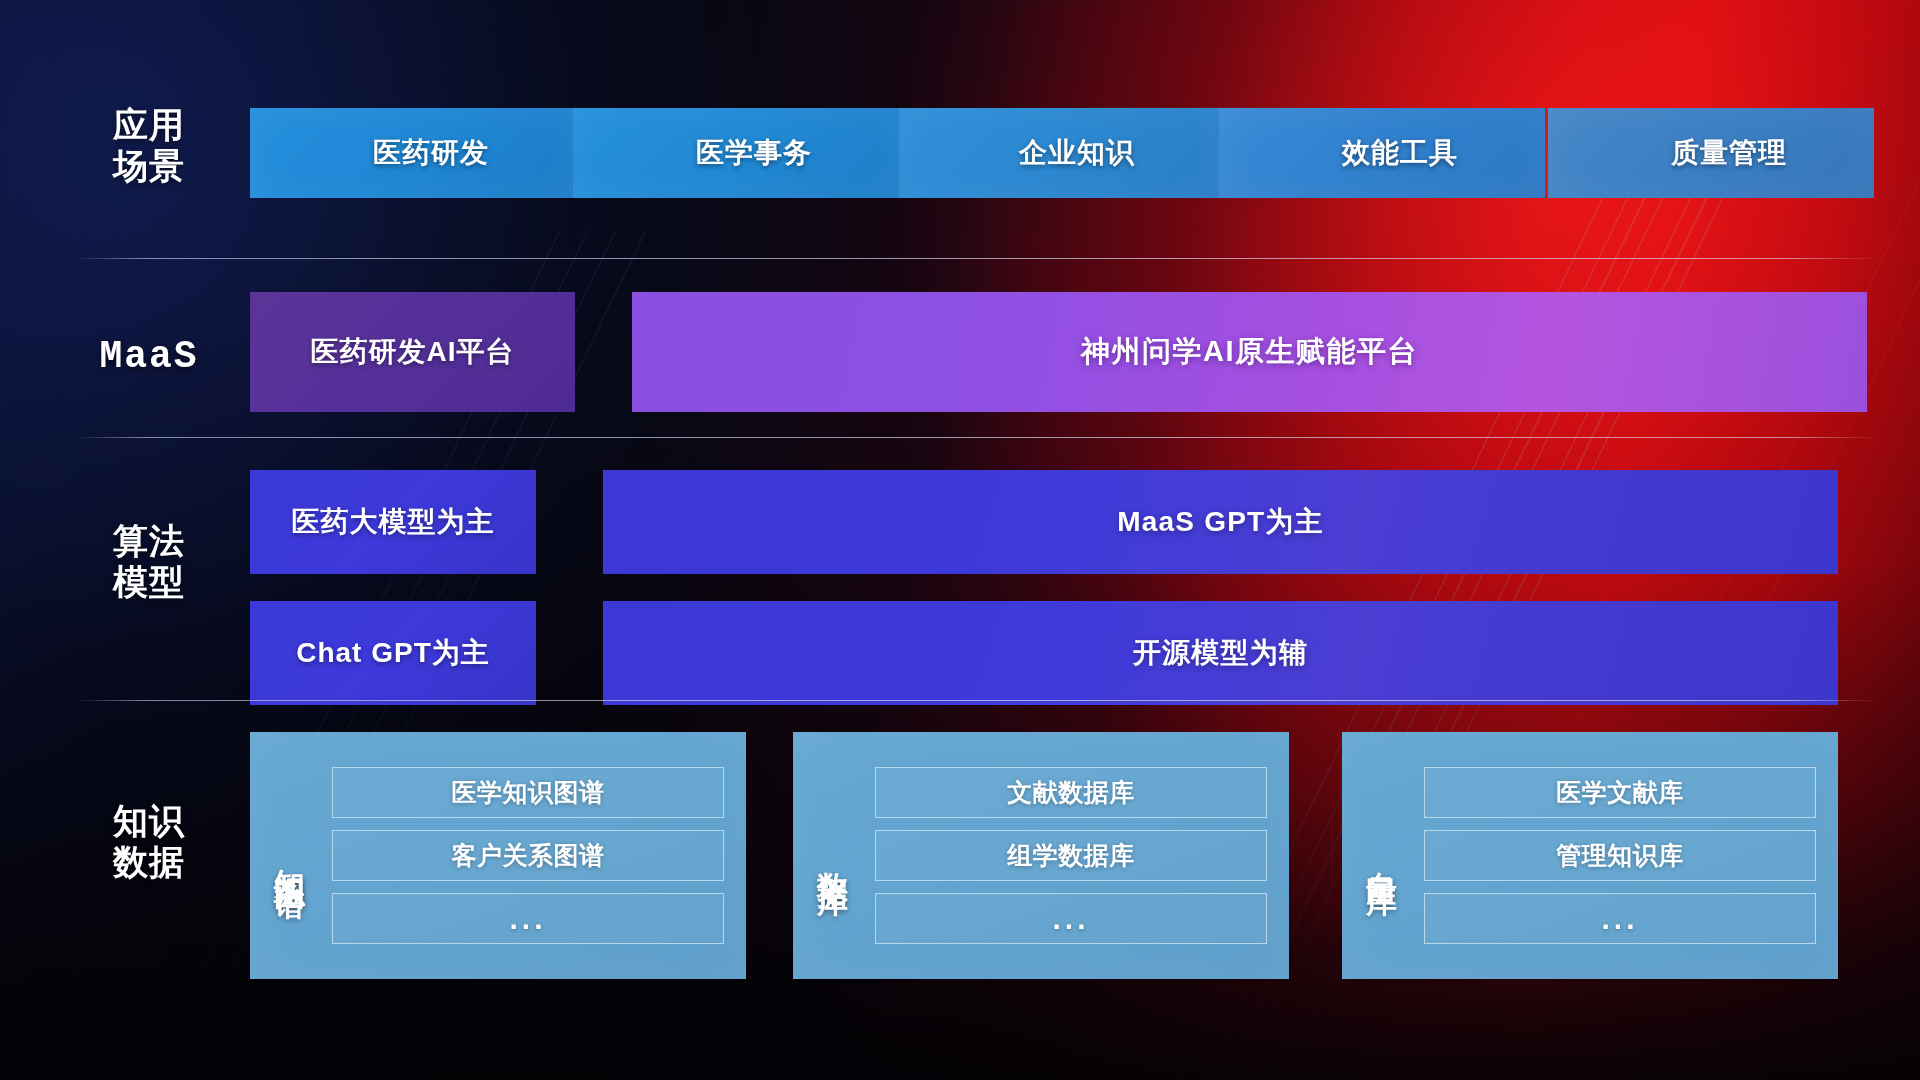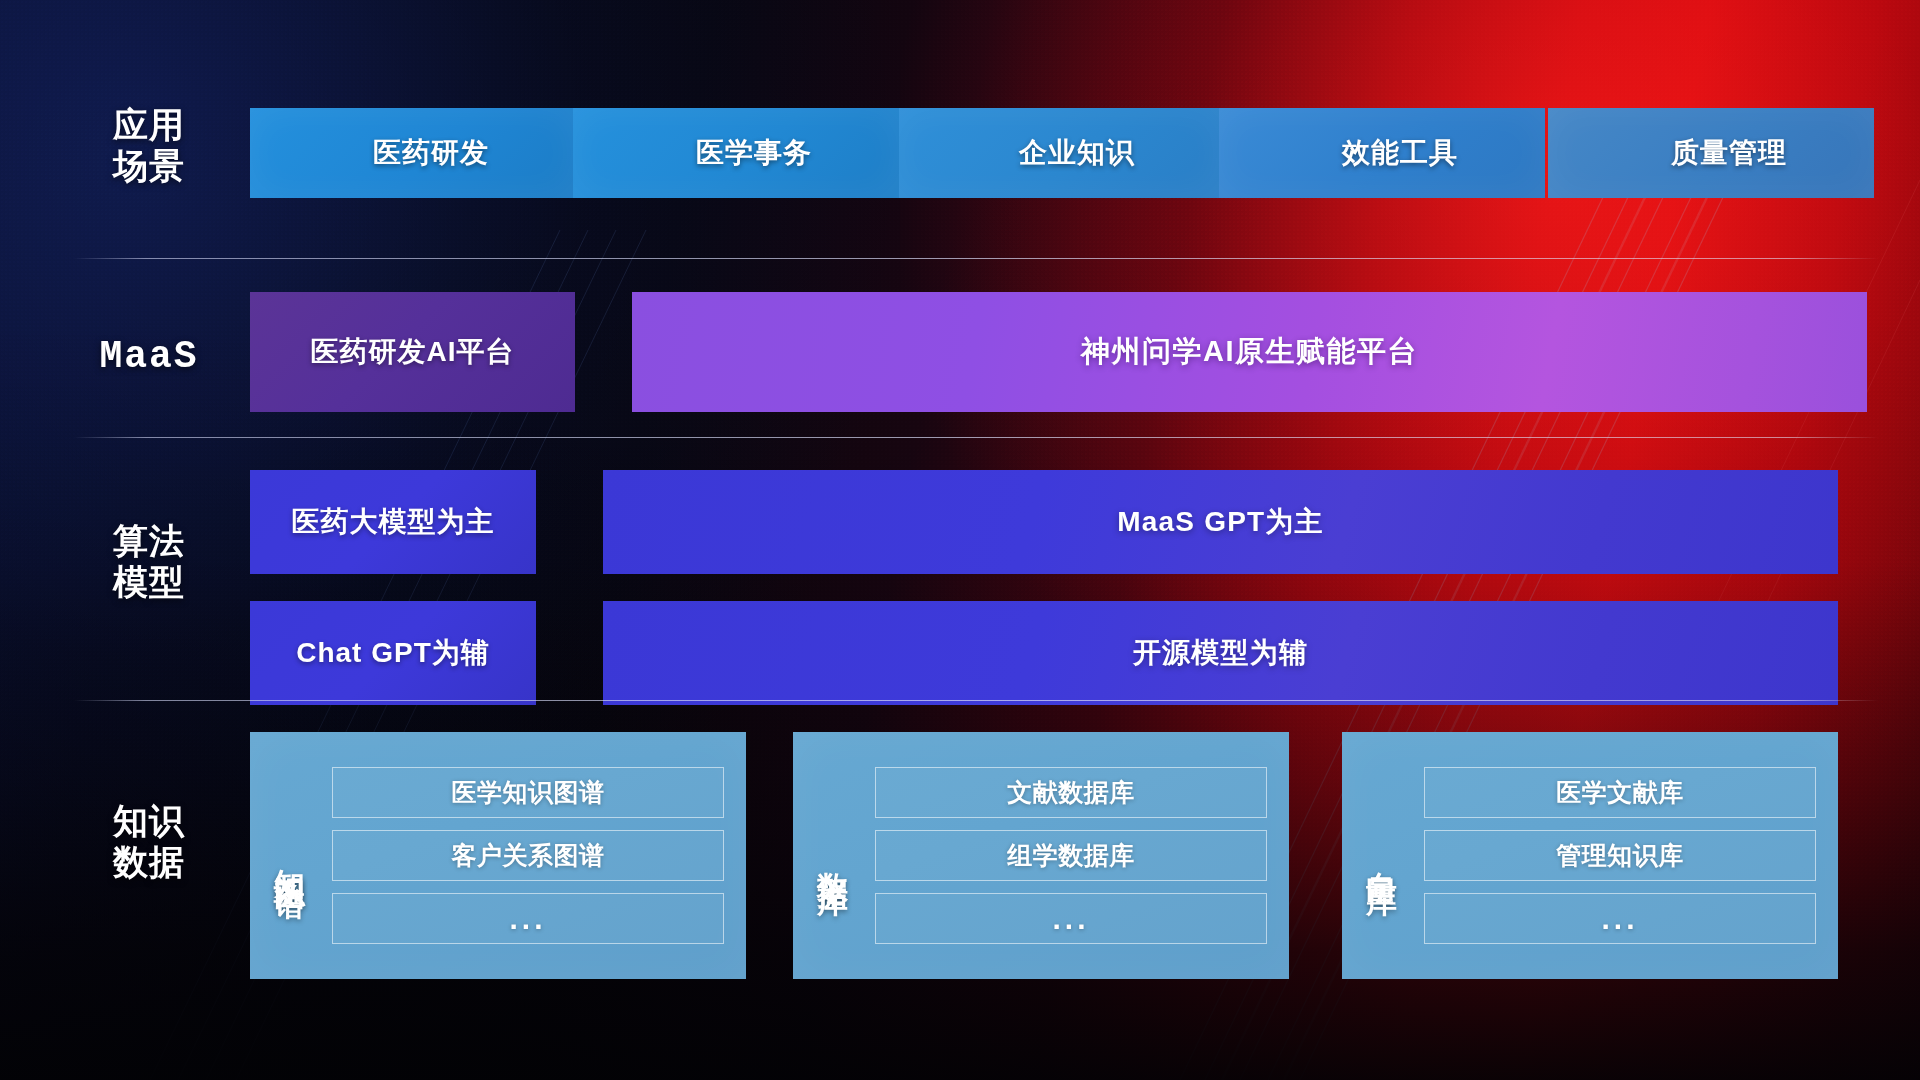--- a/index.html
+++ b/index.html
@@ -204,21 +204,21 @@
   <div class="divider" style="top:437px;"></div>
 
   <div class="rowlabel cn" style="top:520px;">
     <div>算法</div>
     <div>模型</div>
   </div>
 
   <div class="algo-left" style="top:470px;">医药大模型为主</div>
   <div class="algo-right" style="top:470px;">MaaS GPT为主</div>
 
-  <div class="algo-left" style="top:601px;">Chat GPT为辅</div>
+  <div class="algo-left" style="top:601px;">Chat GPT为主</div>
   <div class="algo-right" style="top:601px;">开源模型为辅</div>
 
   <div class="divider" style="top:700px;"></div>
 
   <div class="rowlabel cn" style="top:800px;">
     <div>知识</div>
     <div>数据</div>
   </div>
 
   <div class="kd-group" style="left:250px;width:496px;">

